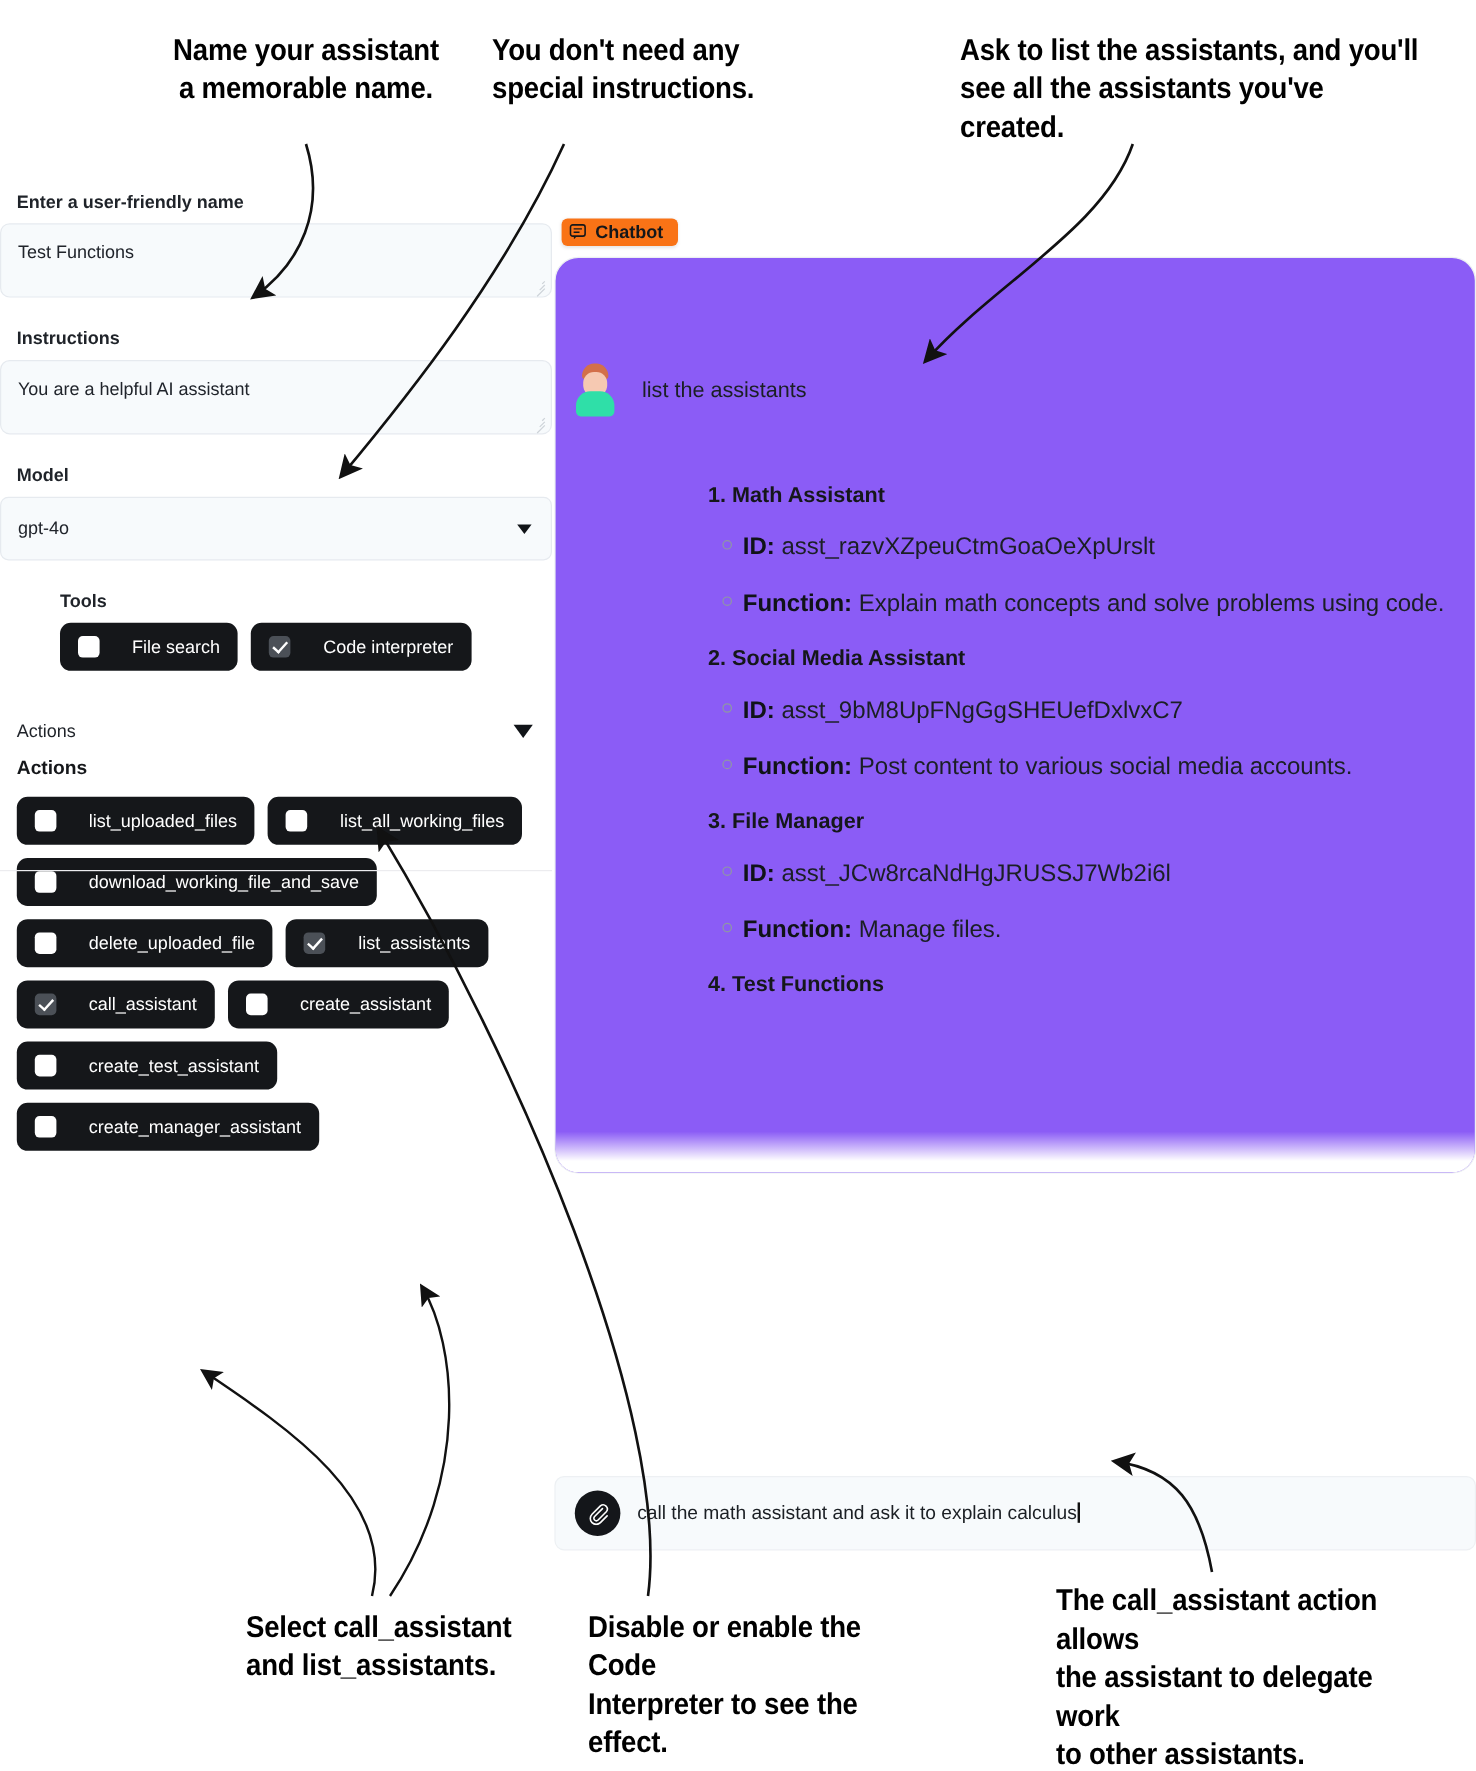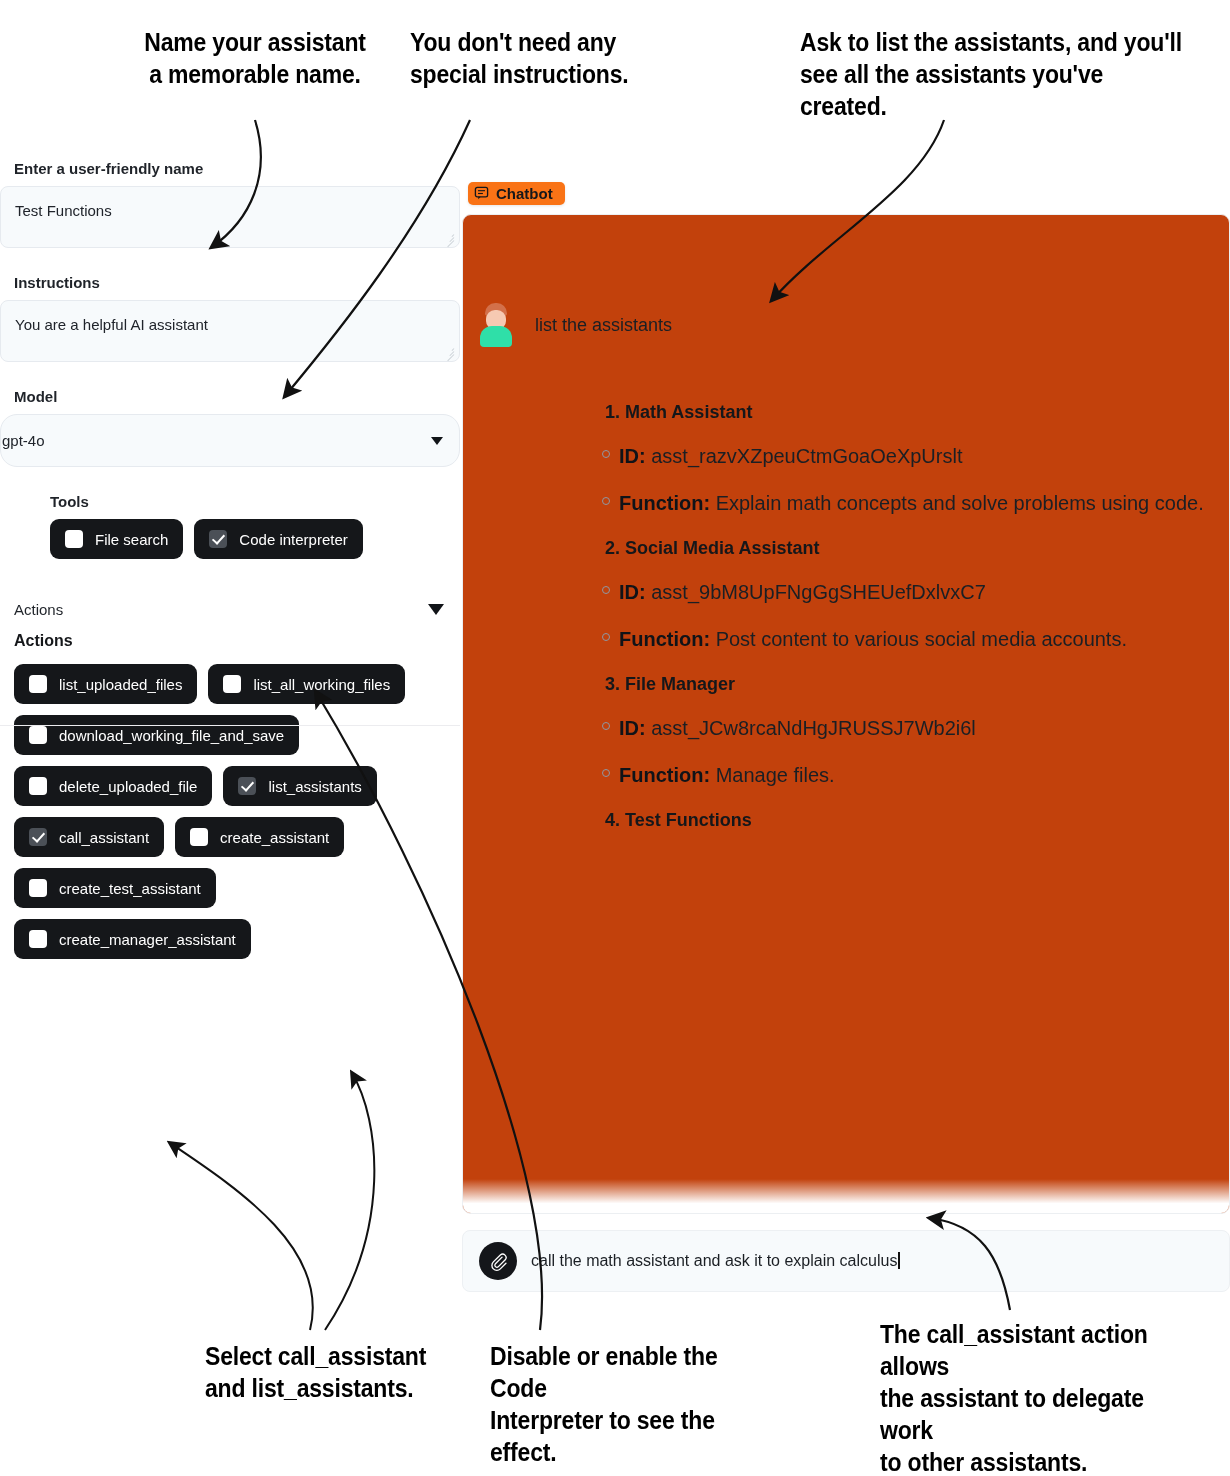--- a/index.html
+++ b/index.html
@@ -86,22 +86,22 @@
     transform-origin: right center;
   }
   .resize-grip i:nth-child(1) { bottom: 3px; width: 9px; }
   .resize-grip i:nth-child(2) { bottom: 6px; width: 6px; }
   .resize-grip i:nth-child(3) { bottom: 9px; width: 3px; }
 
   .select-box {
     position: relative;
     background: #f7fafc;
     border: 1px solid #e6eaef;
-    border-radius: 17px;
-    padding: 17px 34px 17px 1px;
+    border-radius: 7px;
+    padding: 17px 34px 17px 14px;
     font-size: 15px;
     color: #20242b;
   }
   .caret-down {
     position: absolute;
     right: 16px; top: 50%;
     transform: translateY(-50%);
     width: 0; height: 0;
     border-left: 6px solid transparent;
     border-right: 6px solid transparent;
@@ -113,21 +113,21 @@
   
   .chip-row {
     display: flex;
     flex-wrap: wrap;
     gap: 11px;
     align-items: flex-start;
   }
   .chip {
     display: inline-flex;
     align-items: center;
-    gap: 12px;
+    gap: 27px;
     background: #15171a;
     border-radius: 9px;
     padding: 11px 15px;
     color: #ffffff;
     font-size: 15px;
     white-space: nowrap;
   }
   .cbox {
     width: 18px; height: 18px;
     flex: 0 0 18px;
@@ -198,24 +198,24 @@
     font-size: 15px;
     font-weight: bold;
     color: #15171a;
     box-shadow: 0 1px 3px rgba(0,0,0,0.10);
     z-index: 3;
   }
   .chat-body {
     position: absolute;
     left: 0; top: 32px;
     right: 0;
-    height: 1000px;
+    height: 764px;
     border: 1px solid #eceff2;
-    border-radius: 9px;
-    background: #c2410c;
+    border-radius: 20px;
+    background: #8b5cf6;
     overflow: hidden;
   }
   .msg-user {
     display: flex;
     align-items: center;
     gap: 22px;
     padding: 88px 0 0 16px;
   }
   .avatar {
     width: 34px; height: 44px;
@@ -256,21 +256,21 @@
     color: #1b1f24;
     line-height: 1.55;
   }
   .bot-intro { margin-bottom: 28px; }
 
   .assistant-item { margin-bottom: 6px; }
   .assistant-head {
     font-size: 18px;
     font-weight: bold;
     color: #15171a;
-    margin: 0 0 14px 68px;
+    margin: 0 0 14px 53px;
   }
   .assistant-detail {
     position: relative;
     margin: 0 0 16px 82px;
     font-size: 20px;
     color: #1b1f24;
   }
   .assistant-detail::before {
     content: "";
     position: absolute;

